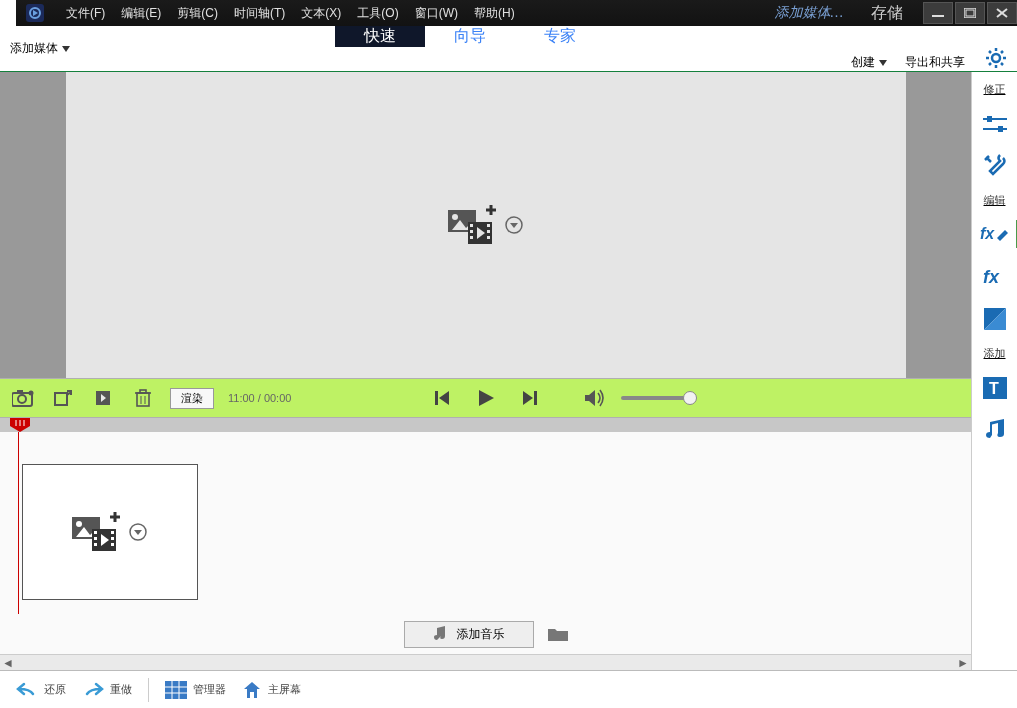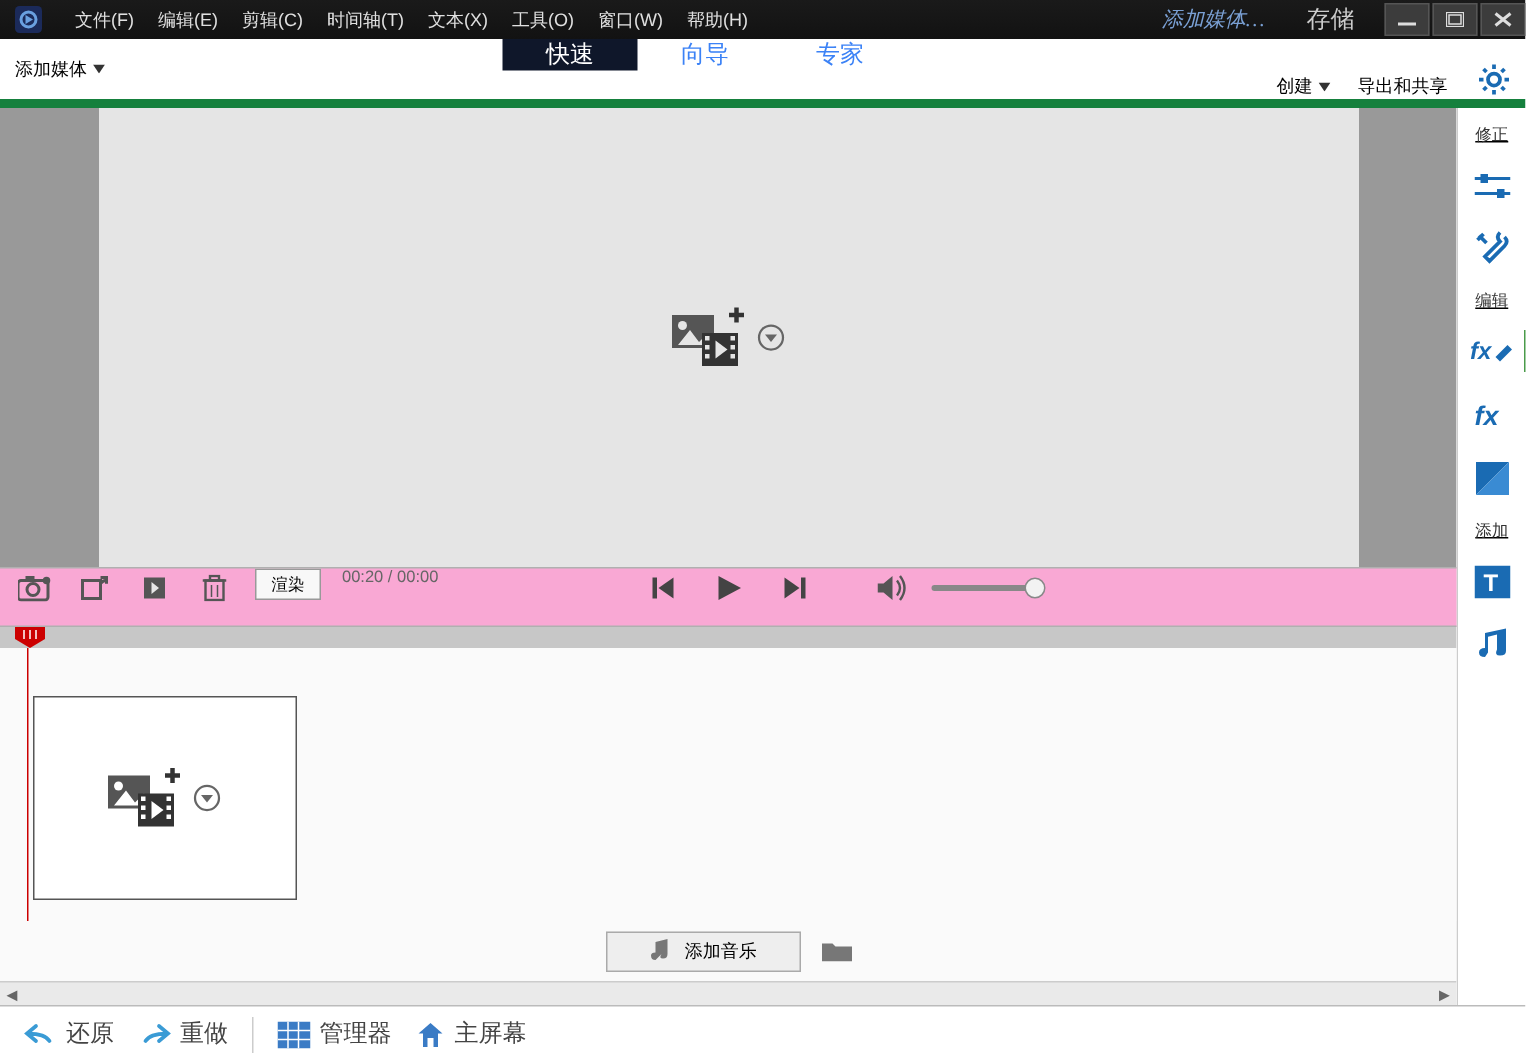--- a/index.html
+++ b/index.html
@@ -1,67 +1,67 @@
 <!DOCTYPE html>
 <html><head>
 <meta charset="utf-8">
 <style>
 * { margin:0; padding:0; box-sizing:border-box; font-family:"Microsoft YaHei", Arial, sans-serif; }
 body { width:1017px; height:708px; background:#fff; overflow:hidden; font-size:12px; }
-.titlebar { height:26px; background:linear-gradient(#1a1a1a,#121212); display:flex; align-items:center; color:#ddd; }
+.titlebar { height:26px; background:linear-gradient(#1a1a1a,#121212); display:flex; align-items:center; color:#ddd;margin-left:16px; }
 .app-icon { width:26px; height:26px; display:flex; align-items:center; justify-content:center; margin-left:6px; }
 .menus { display:flex; gap:0; margin-left:10px; }
 .menus div { padding:4px 8px; color:#e0e0e0; font-size:12px; cursor:default; }
 .doc-title { margin-left:auto; font-style:italic; color:#7aa0d4; font-size:14px; font-family:"KaiTi",serif; }
 .save { margin:0 18px 0 28px; color:#ccc; font-size:16px; }
 .win-btns { display:flex; }
 .win-btn { width:30px; height:22px; background:#3c3c3c; border:1px solid #555; display:flex; align-items:center; justify-content:center; margin-left:2px; }
 
-.toolbar { height:46px; background:#fff; border-bottom:6px solid #15803d; display:flex; align-items:stretch; }
+.toolbar { height:46px; background:#fff; border-bottom:1px solid #15803d; display:flex; align-items:stretch; }
 .tb-left { display:flex; align-items:center; padding-left:8px; }
 .media-btn { font-size:12px; display:flex; align-items:center; gap:4px; padding:4px 2px; }
 .tabs { display:flex; margin-left:auto; margin-right:auto; position:absolute; left:335px; }
 .tab { width:90px; display:flex; align-items:center; justify-content:center; font-size:16px; color:#3b82f6; }
 .tab.active { background:#0f172a; color:#fff; }
 .tb-right { margin-left:auto; display:flex; align-items:flex-end; padding-right:8px; gap:18px; }
 .tb-btn { font-size:12px; display:flex; align-items:center; gap:4px; }
 .gear { width:26px; height:26px; display:flex; align-items:center; justify-content:center; }
 
 .workspace { display:flex; height:calc(708px - 26px - 46px - 38px); }
 .main-col { flex:1; display:flex; flex-direction:column; min-width:0; }
 .right-panel { width:46px; background:#fff; border-left:1px solid #ccc; display:flex; flex-direction:column; align-items:center; padding-top:10px; gap:12px;text-decoration:underline; }
 .rp-label { font-size:11px; color:#333; }
 .rp-icon { width:30px; height:30px; display:flex; align-items:center; justify-content:center; }
 
 .preview-area { height:306px; background:#999; display:flex; }
 .preview-inner { margin:0 auto; width:840px; background:#e5e5e5; display:flex; align-items:center; justify-content:center; position:relative; }
 .preview-placeholder { display:flex; align-items:center; gap:6px; }
 
-.transport { height:40px; background:#f9a8d4; border-top:1px solid #b0b0b0; border-bottom:1px solid #b0b0b0; display:flex; align-items:flex-start; padding:0 10px; gap:14px; position:relative; }
+.transport { height:40px; background:#bef264; border-top:1px solid #b0b0b0; border-bottom:1px solid #b0b0b0; display:flex; align-items:center; padding:0 10px; gap:14px; position:relative; }
 .icon-btn { width:26px; height:26px; display:flex; align-items:center; justify-content:center; border:none; background:transparent; }
 .render-btn { border:1px solid #999; background:#f8f8f8; padding:2px 10px; font-size:11px; }
 .timecode { font-size:11px; color:#666; }
 .transport-center { position:absolute; left:50%; transform:translateX(-50%); display:flex; gap:18px; }
 .vol-group { position:absolute; right:280px; display:flex; align-items:center; gap:12px; }
 .vol-slider { width:70px; height:4px; background:#888; border-radius:2px; position:relative; }
 .vol-knob { position:absolute; right:-6px; top:-5px; width:14px; height:14px; border-radius:50%; background:#f2f2f2; border:1px solid #888; }
 
 .timeline-wrap { flex:1; display:flex; flex-direction:column; background:#fafafa; position:relative; overflow:hidden; }
 .playhead-bar { height:14px; background:#c7c7c7; position:relative; }
 .playhead { position:absolute; left:10px; top:0; }
 .track-area { flex:1; position:relative; background:#fafafa; }
 .playhead-line { position:absolute; left:18px; top:0; bottom:0; width:1px; background:#c00; }
 .clip-slot { position:absolute; left:22px; top:32px; width:176px; height:136px; border:1px solid #555; background:#fff; display:flex; align-items:center; justify-content:center; }
 .music-row { height:40px; display:flex; align-items:center; justify-content:center; gap:14px; }
 .music-btn { border:1px solid #aaa; background:#eee; padding:4px 28px; display:flex; align-items:center; gap:10px; font-size:12px;text-align:center; }
 .hscroll { height:16px; background:#eaeaea; border-top:1px solid #ccc; position:relative; }
 .hscroll-arrow { position:absolute; top:0; width:16px; height:16px; display:flex; align-items:center; justify-content:center; color:#666; }
 
 .bottombar { height:38px; background:#fff; border-top:1px solid #bbb; display:flex; align-items:center; padding:0 10px; gap:4px; }
-.bottom-item { display:flex; align-items:center; gap:6px; font-size:16px; color:#444; padding:4px 6px; }
+.bottom-item { display:flex; align-items:center; gap:6px; font-size:11px; color:#444; padding:4px 6px; }
 .sep { width:1px; height:24px; background:#ccc; margin:0 6px; }
 
 svg { display:block; }
 </style>
 </head>
 <body>
 
 <div class="titlebar">
   <div class="app-icon">
     <svg width="18" height="18">
@@ -203,21 +203,21 @@
       <button class="icon-btn">
           <svg width="16" height="18">
             <rect x="2" y="4" width="12" height="13" fill="none" stroke="#555" stroke-width="1.6"></rect>
             <line x1="0" y1="4" x2="16" y2="4" stroke="#555" stroke-width="1.6"></line>
             <rect x="5" y="1" width="6" height="3" fill="none" stroke="#555" stroke-width="1.6"></rect>
             <line x1="6" y1="7" x2="6" y2="15" stroke="#555"></line>
             <line x1="10" y1="7" x2="10" y2="15" stroke="#555"></line>
           </svg>
         </button>
       <button class="render-btn">渲染</button>
-      <span class="timecode">00:20 / 00:00</span>
+      <span class="timecode">11:00 / 00:00</span>
 
       <div class="transport-center">
         <button class="icon-btn">
             <svg width="18" height="18">
               <rect x="2" y="2" width="3" height="14" fill="#444"></rect>
               <polygon points="16,2 6,9 16,16" fill="#444"></polygon>
             </svg>
           </button>
         <button class="icon-btn">
             <svg width="20" height="20">

